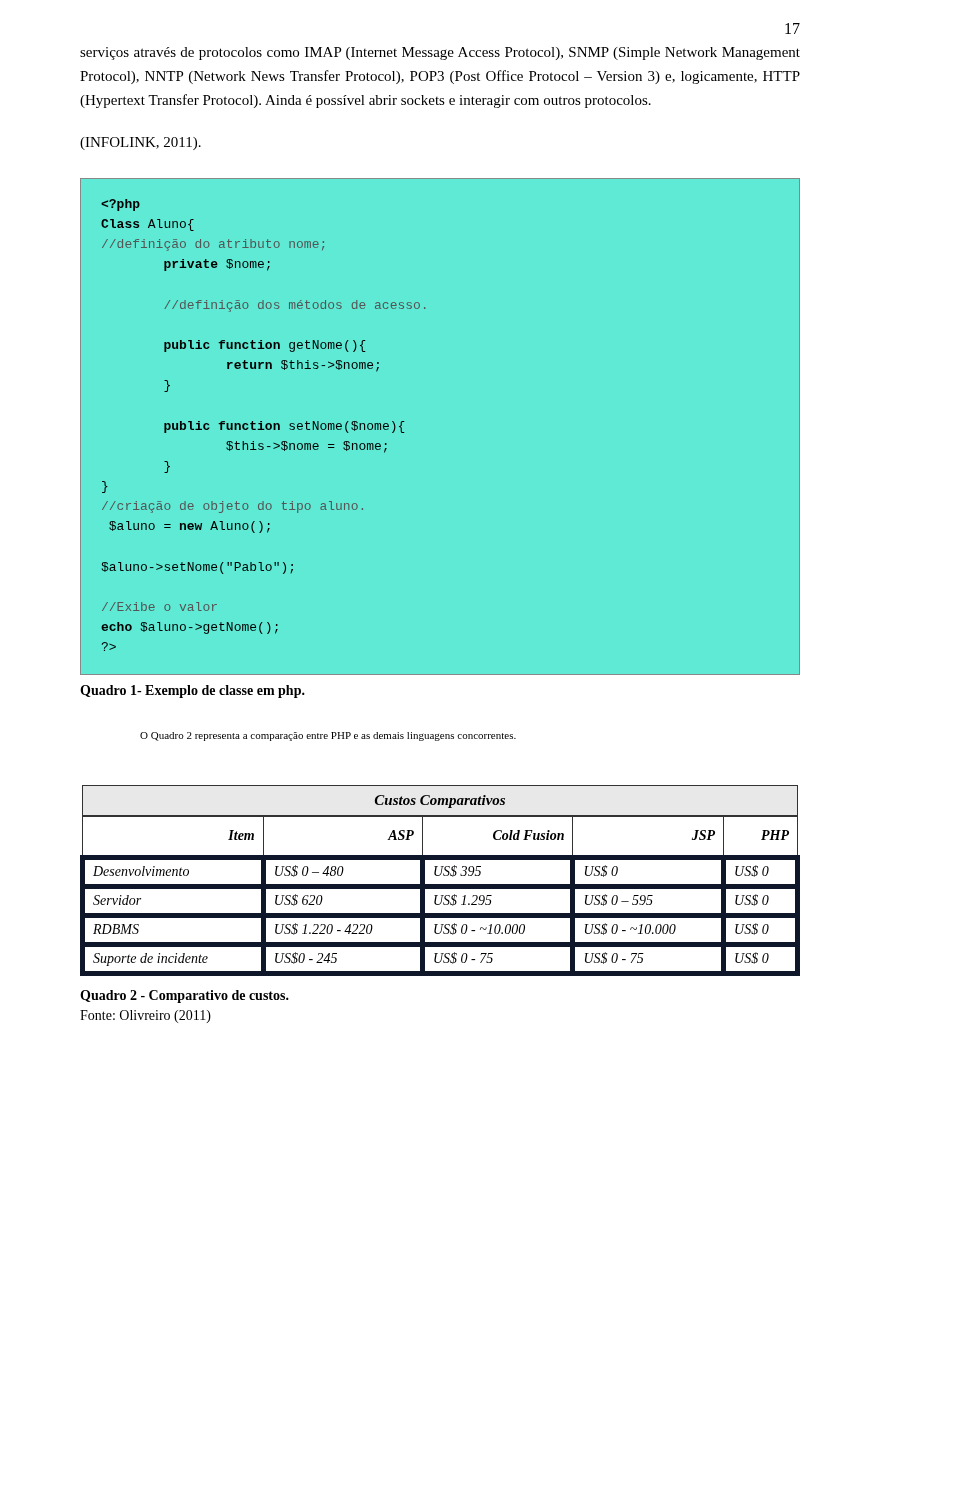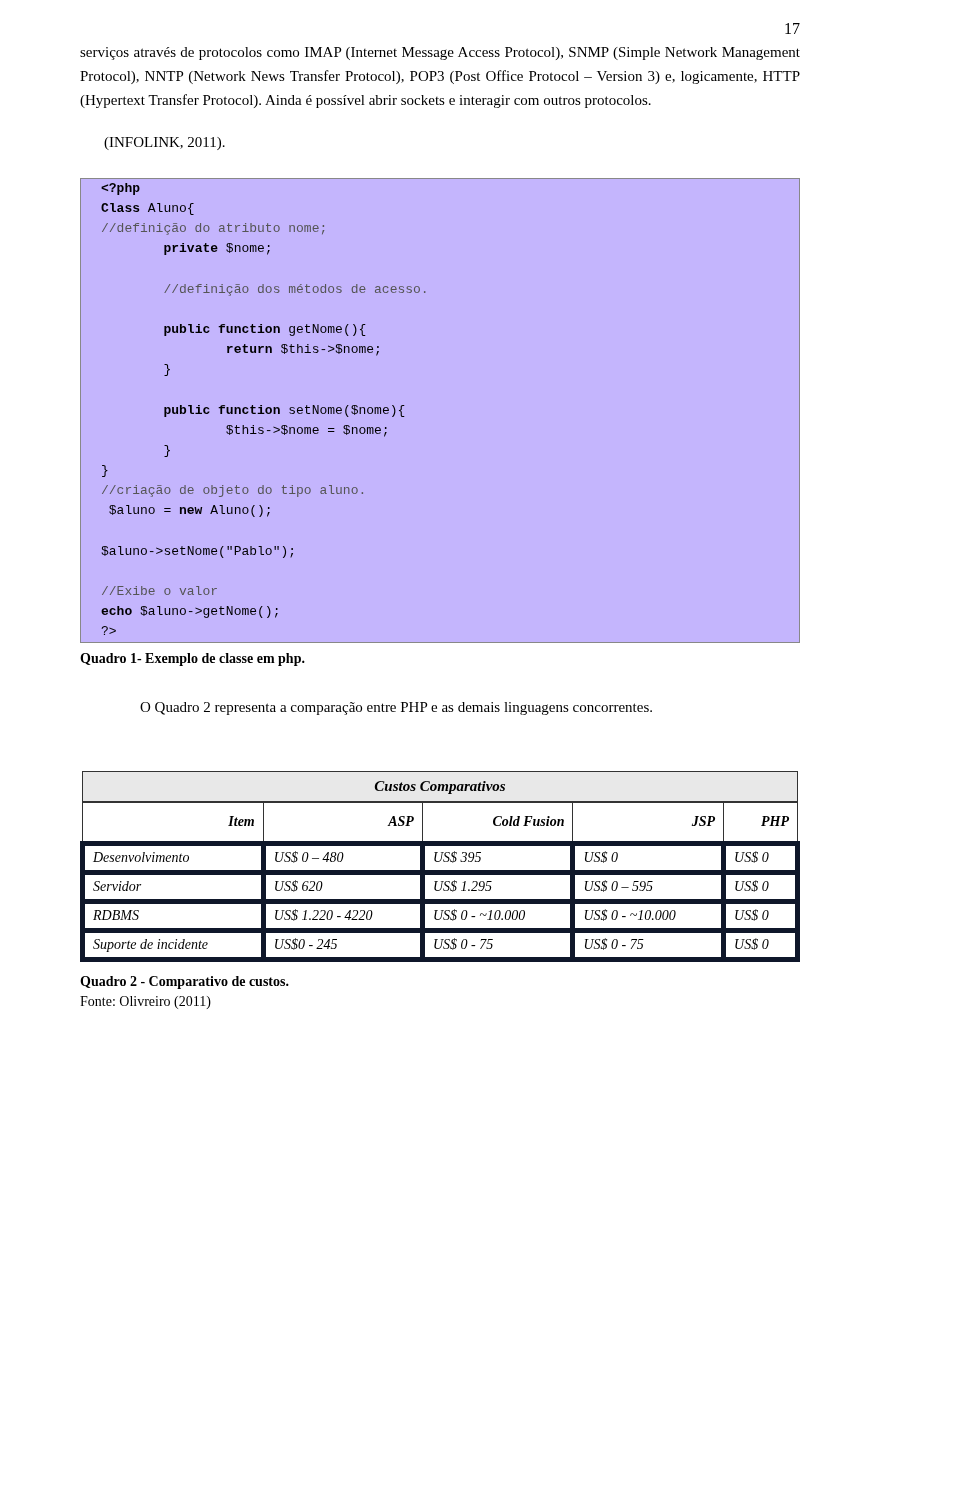--- a/index.html
+++ b/index.html
@@ -38,27 +38,26 @@
       line-height: 1.6;
       text-align: justify;
       margin-bottom: 18px;
     }
 
     .infolink-text {
       font-size: 15px;
       line-height: 1.6;
       text-align: justify;
       margin-bottom: 24px;
-      margin-left: 24px;
     }
 
     .code-block {
       border: 1px solid #888888;
-      background: #c4b5fd;
-      padding: 0 20px;
+      background: #5eead4;
+      padding: 16px 20px;
       margin-bottom: 8px;
       font-family: 'Courier New', Courier, monospace;
       font-size: 13px;
       line-height: 1.55;
       white-space: pre;
       overflow: visible;
     }
 
     .code-keyword {
       font-weight: bold;
@@ -75,25 +74,25 @@
     }
 
     .quadro-caption {
       font-size: 14px;
       font-weight: bold;
       margin-bottom: 28px;
       margin-top: 4px;
     }
 
     .paragraph {
-      font-size: 15px;
+      font-size: 11px;
       line-height: 1.6;
       text-align: justify;
       text-indent: 60px;
-      margin-bottom: 52px;
+      margin-bottom: 40px;
     }
 
     .table-section {
       margin-bottom: 12px;
       width: 100%;
     }
 
     .comparison-table {
       width: 100%;
       border-collapse: collapse;

